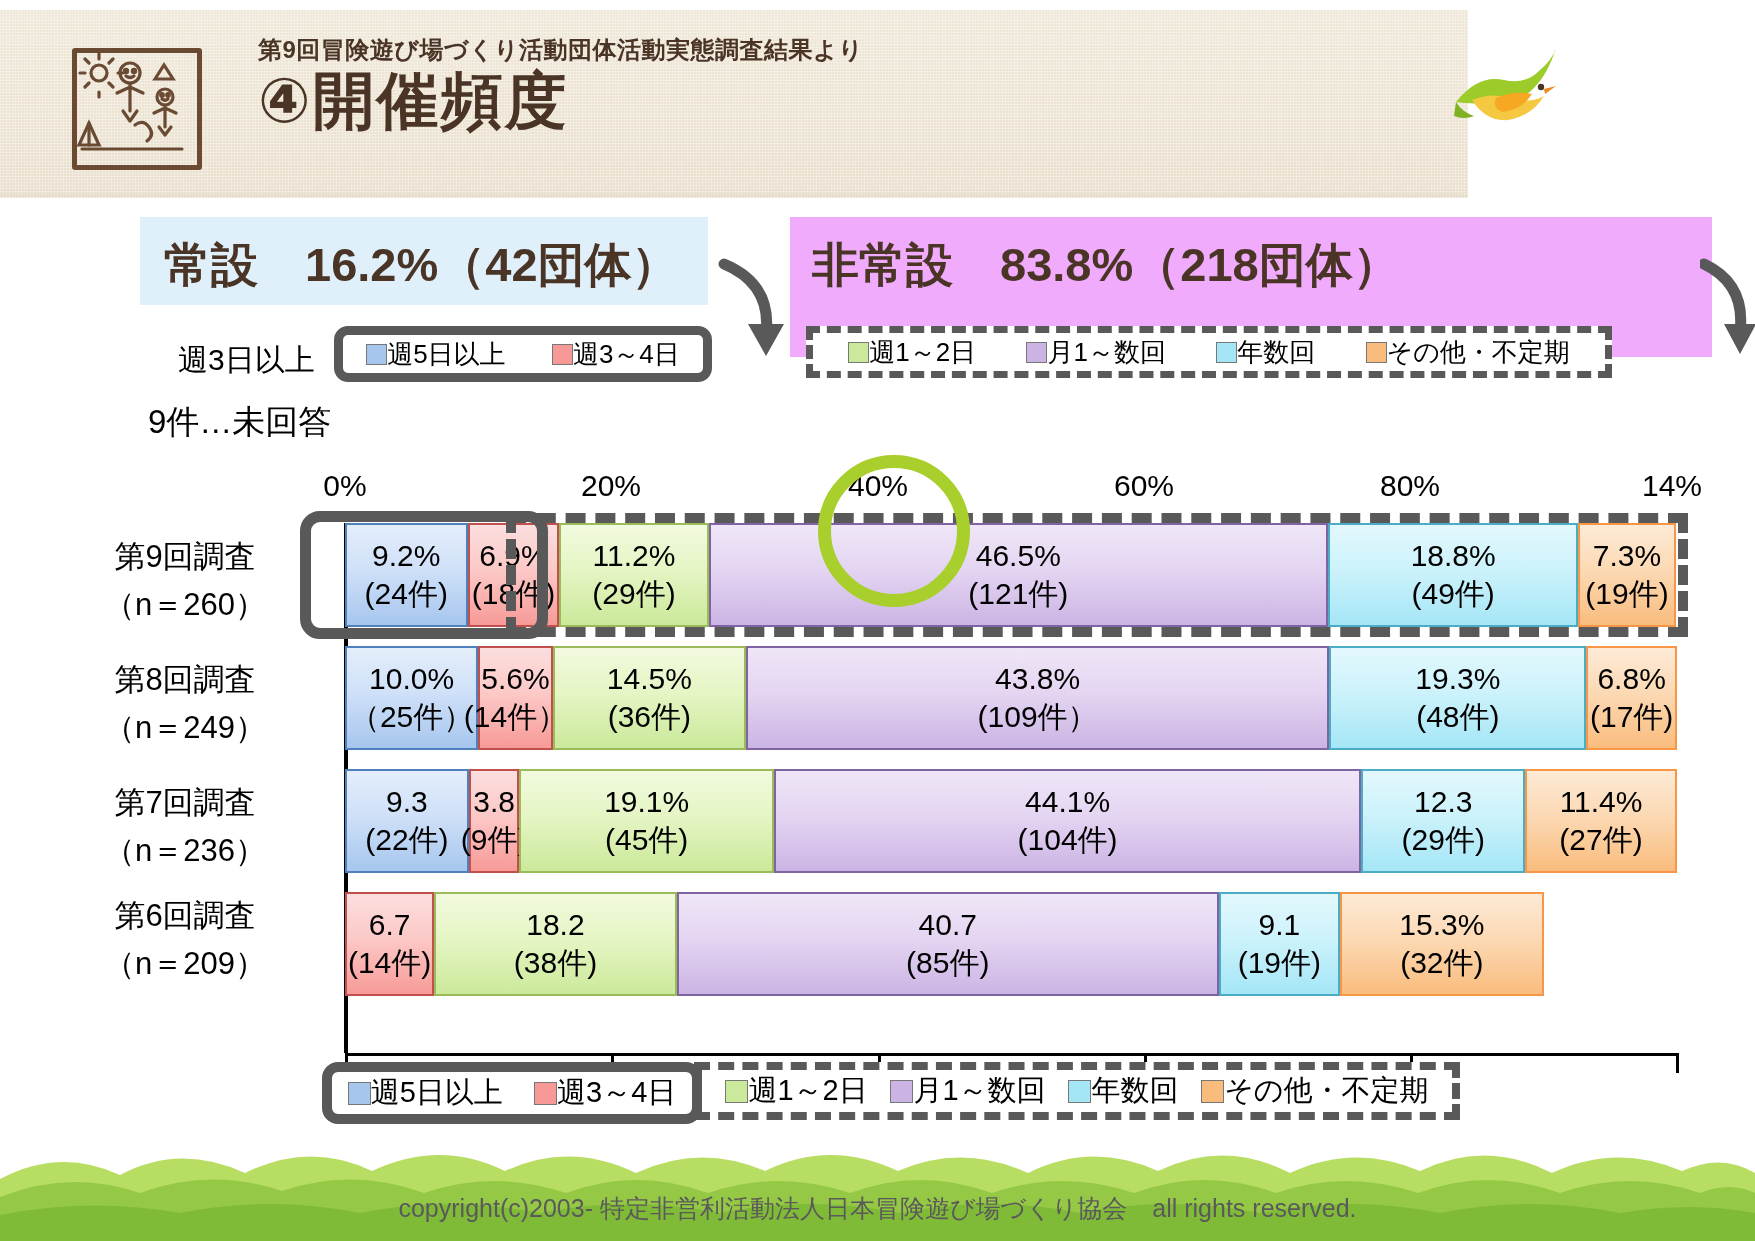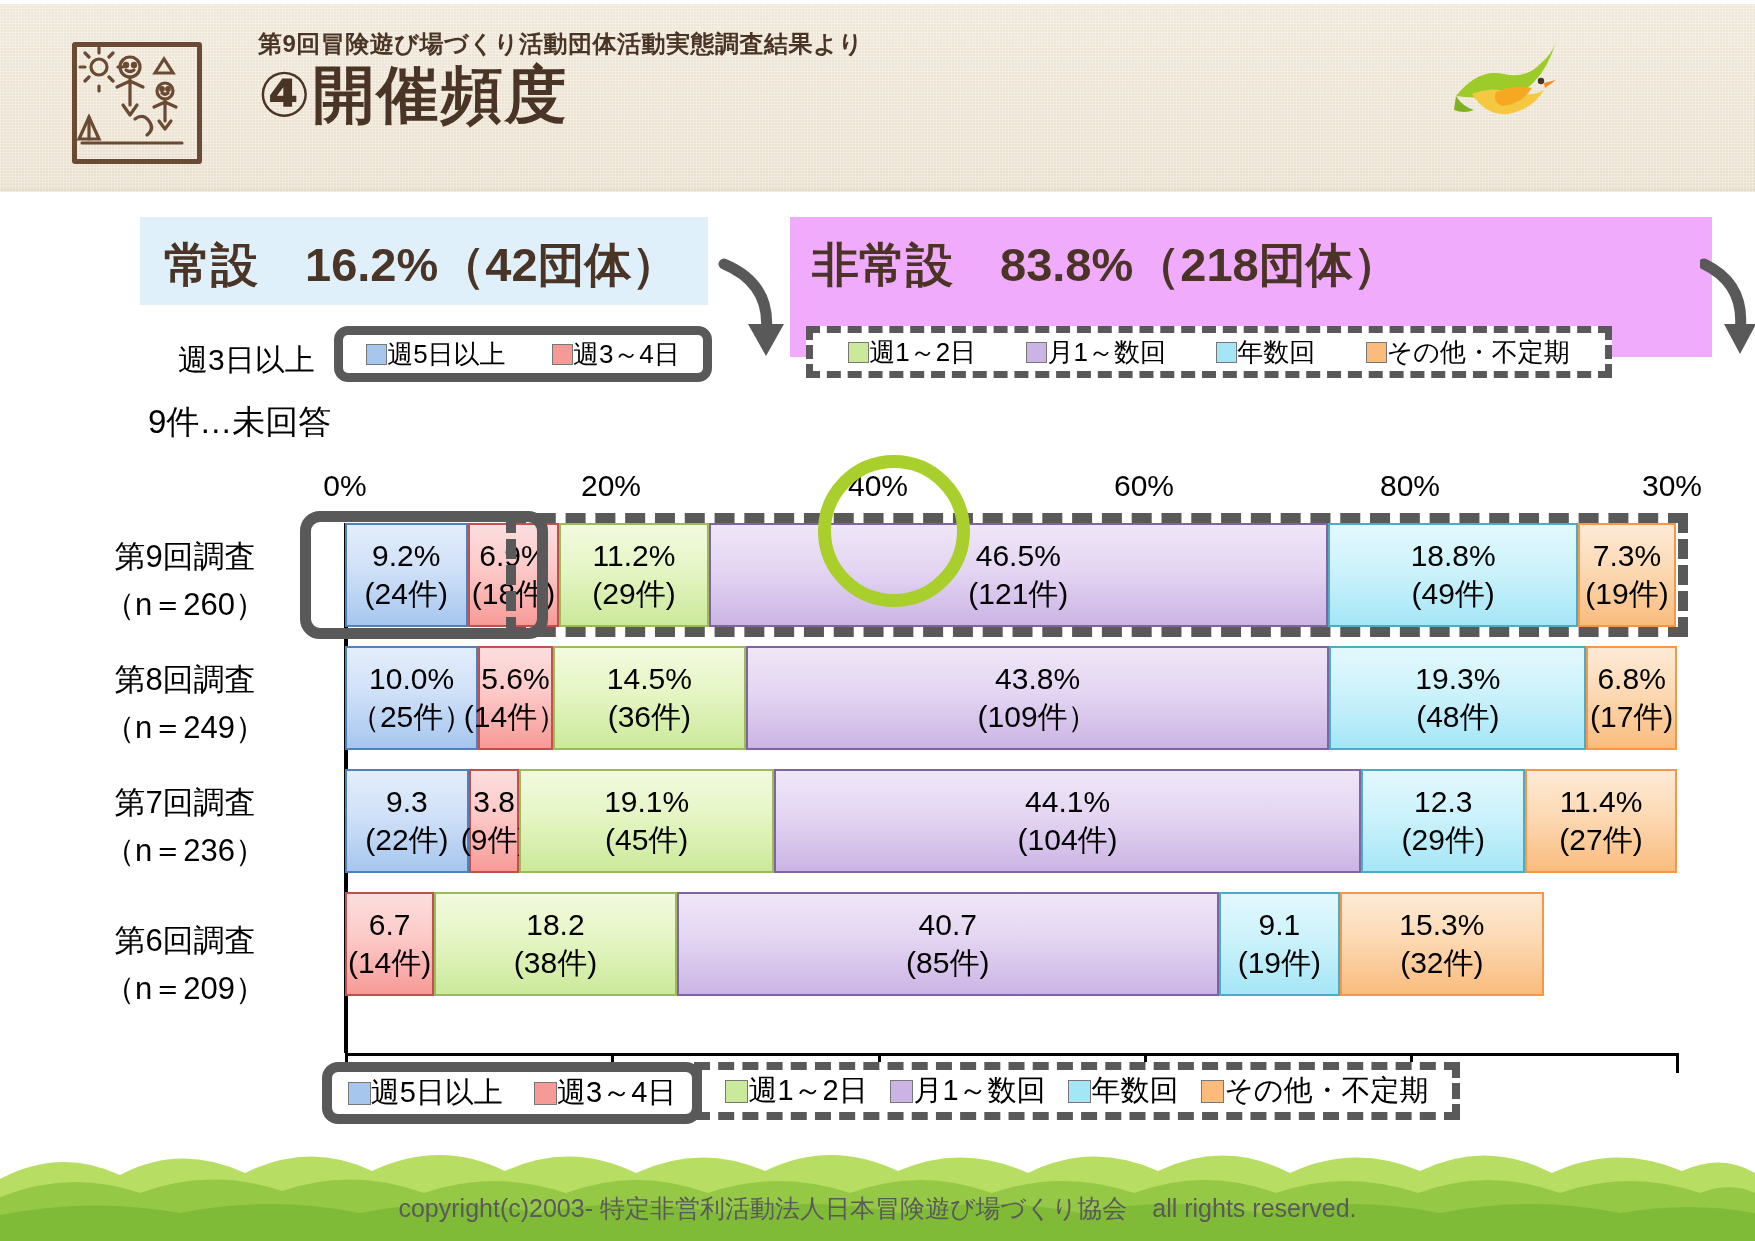--- a/index.html
+++ b/index.html
@@ -5,21 +5,21 @@
   html,body{margin:0;padding:0;}
   body{
     width:1755px;height:1241px;position:relative;overflow:hidden;
     background:#ffffff;
     font-family:"Liberation Sans","DejaVu Sans",sans-serif;
     color:#000;
   }
 
   
   #header-band{
-    position:absolute;left:0;top:4px;width:1755px;height:188px;
+    position:absolute;left:0;top:10px;width:1468px;height:188px;
     background:
       repeating-linear-gradient(0deg, rgba(255,255,255,.32) 0 1px, rgba(0,0,0,0) 1px 3px),
       repeating-linear-gradient(90deg, rgba(255,255,255,.28) 0 1px, rgba(0,0,0,0) 1px 3px),
       linear-gradient(180deg,#efe7d8 0%, #ece3d2 60%, #e9dfcd 100%);
   }
   #header-band:after{
     content:"";position:absolute;left:0;bottom:0;width:100%;height:4px;
     background:linear-gradient(180deg,rgba(0,0,0,.04),rgba(0,0,0,0));
   }
   #logo-stamp{
@@ -250,21 +250,21 @@
 </div>
 
 <div id="note-unanswered">9件…未回答</div>
 
 <div id="axis-labels">
   <span class="xtick" style="left:345px">0%</span>
   <span class="xtick" style="left:611px">20%</span>
   <span class="xtick" style="left:878px">40%</span>
   <span class="xtick" style="left:1144px">60%</span>
   <span class="xtick" style="left:1410px">80%</span>
-  <span class="xtick" style="left:1672px">30%</span>
+  <span class="xtick" style="left:1672px">14%</span>
 </div>
 
 <div id="yaxis-line"></div>
 
 <div id="plot">
 
   <div class="row" style="top:0px">
     <div class="rowlabel" style="top: 10px; right: auto; left: -290px;">
       <div>第9回調査</div>
       <div>（n＝260）</div>
@@ -357,21 +357,21 @@
         <span class="cnt">(29件)</span>
         </div>
       <div class="seg c-orange" style="width:11.4%">
         <span class="pct">11.4%</span>
         <span class="cnt">(27件)</span>
         </div>
     </div>
   </div>
 
   <div class="row" style="top:369px">
-    <div class="rowlabel" style="top: 25px; right: auto; left: -290px;">
+    <div class="rowlabel" style="top: 0; right: auto; left: -290px;">
       <div>第6回調査</div>
       <div>（n＝209）</div>
     </div>
     <div class="bar">
       <div class="seg c-red" style="width:6.7%">
         <span class="pct">6.7</span>
         <span class="cnt">(14件)</span>
         </div>
       <div class="seg c-green" style="width:18.2%">
         <span class="pct">18.2</span>

